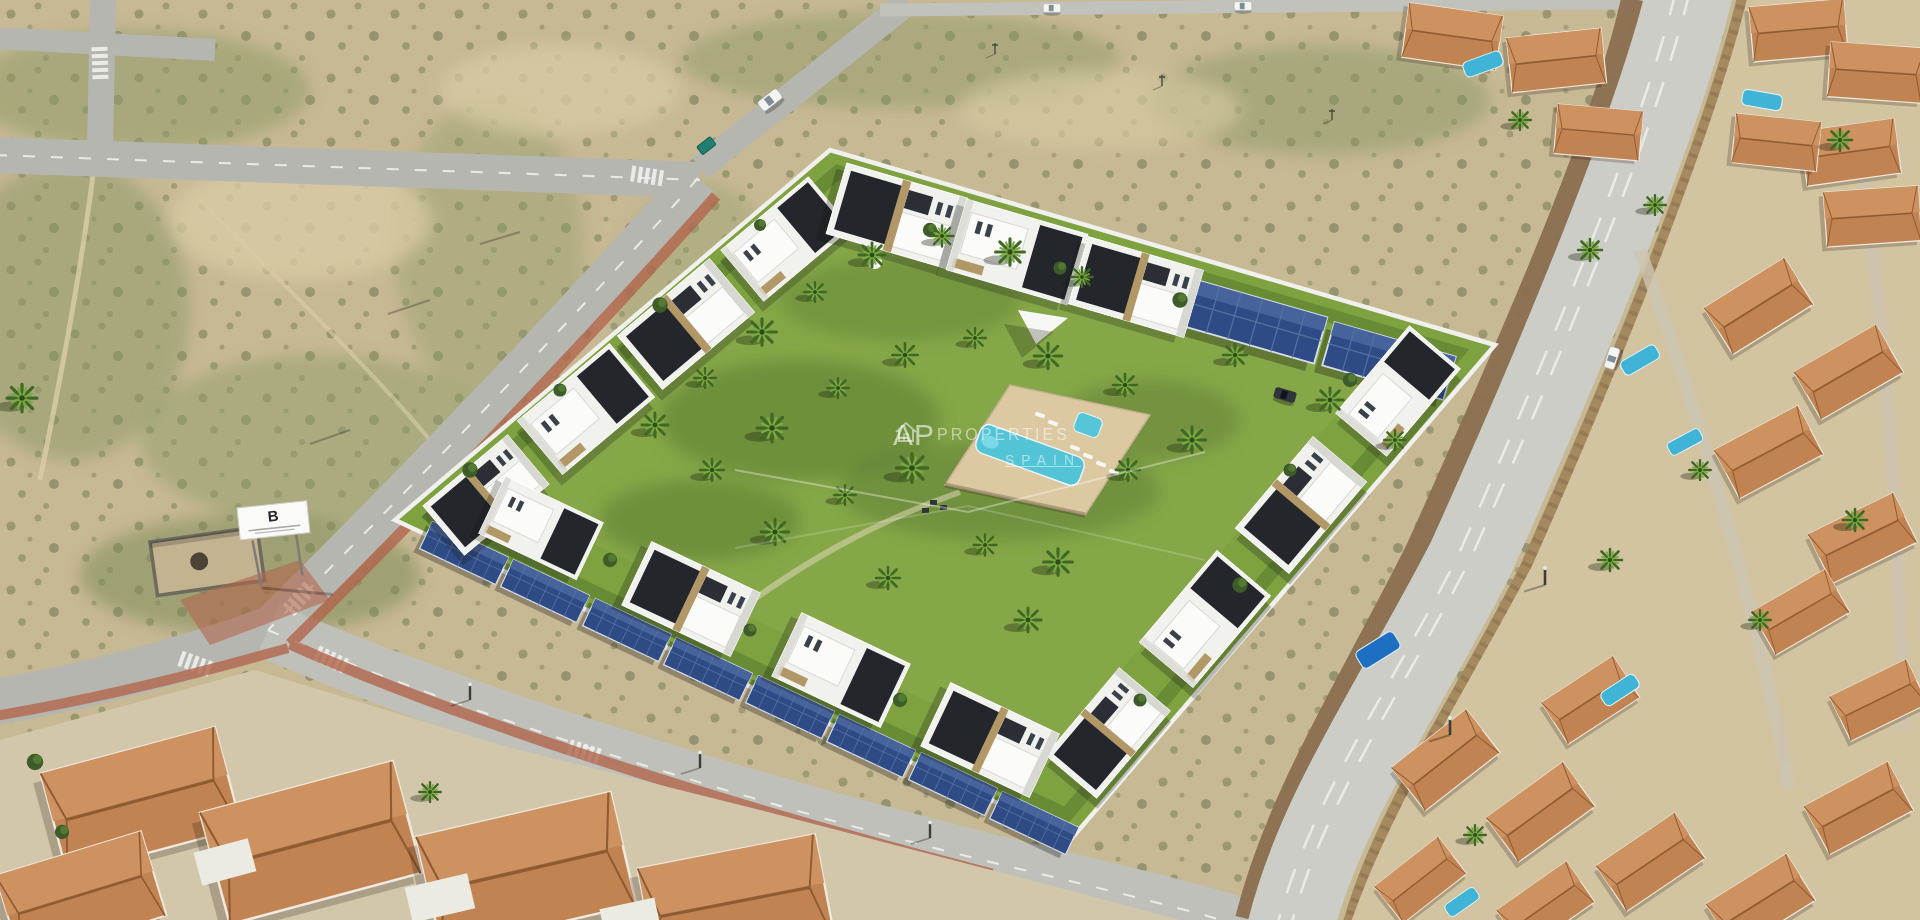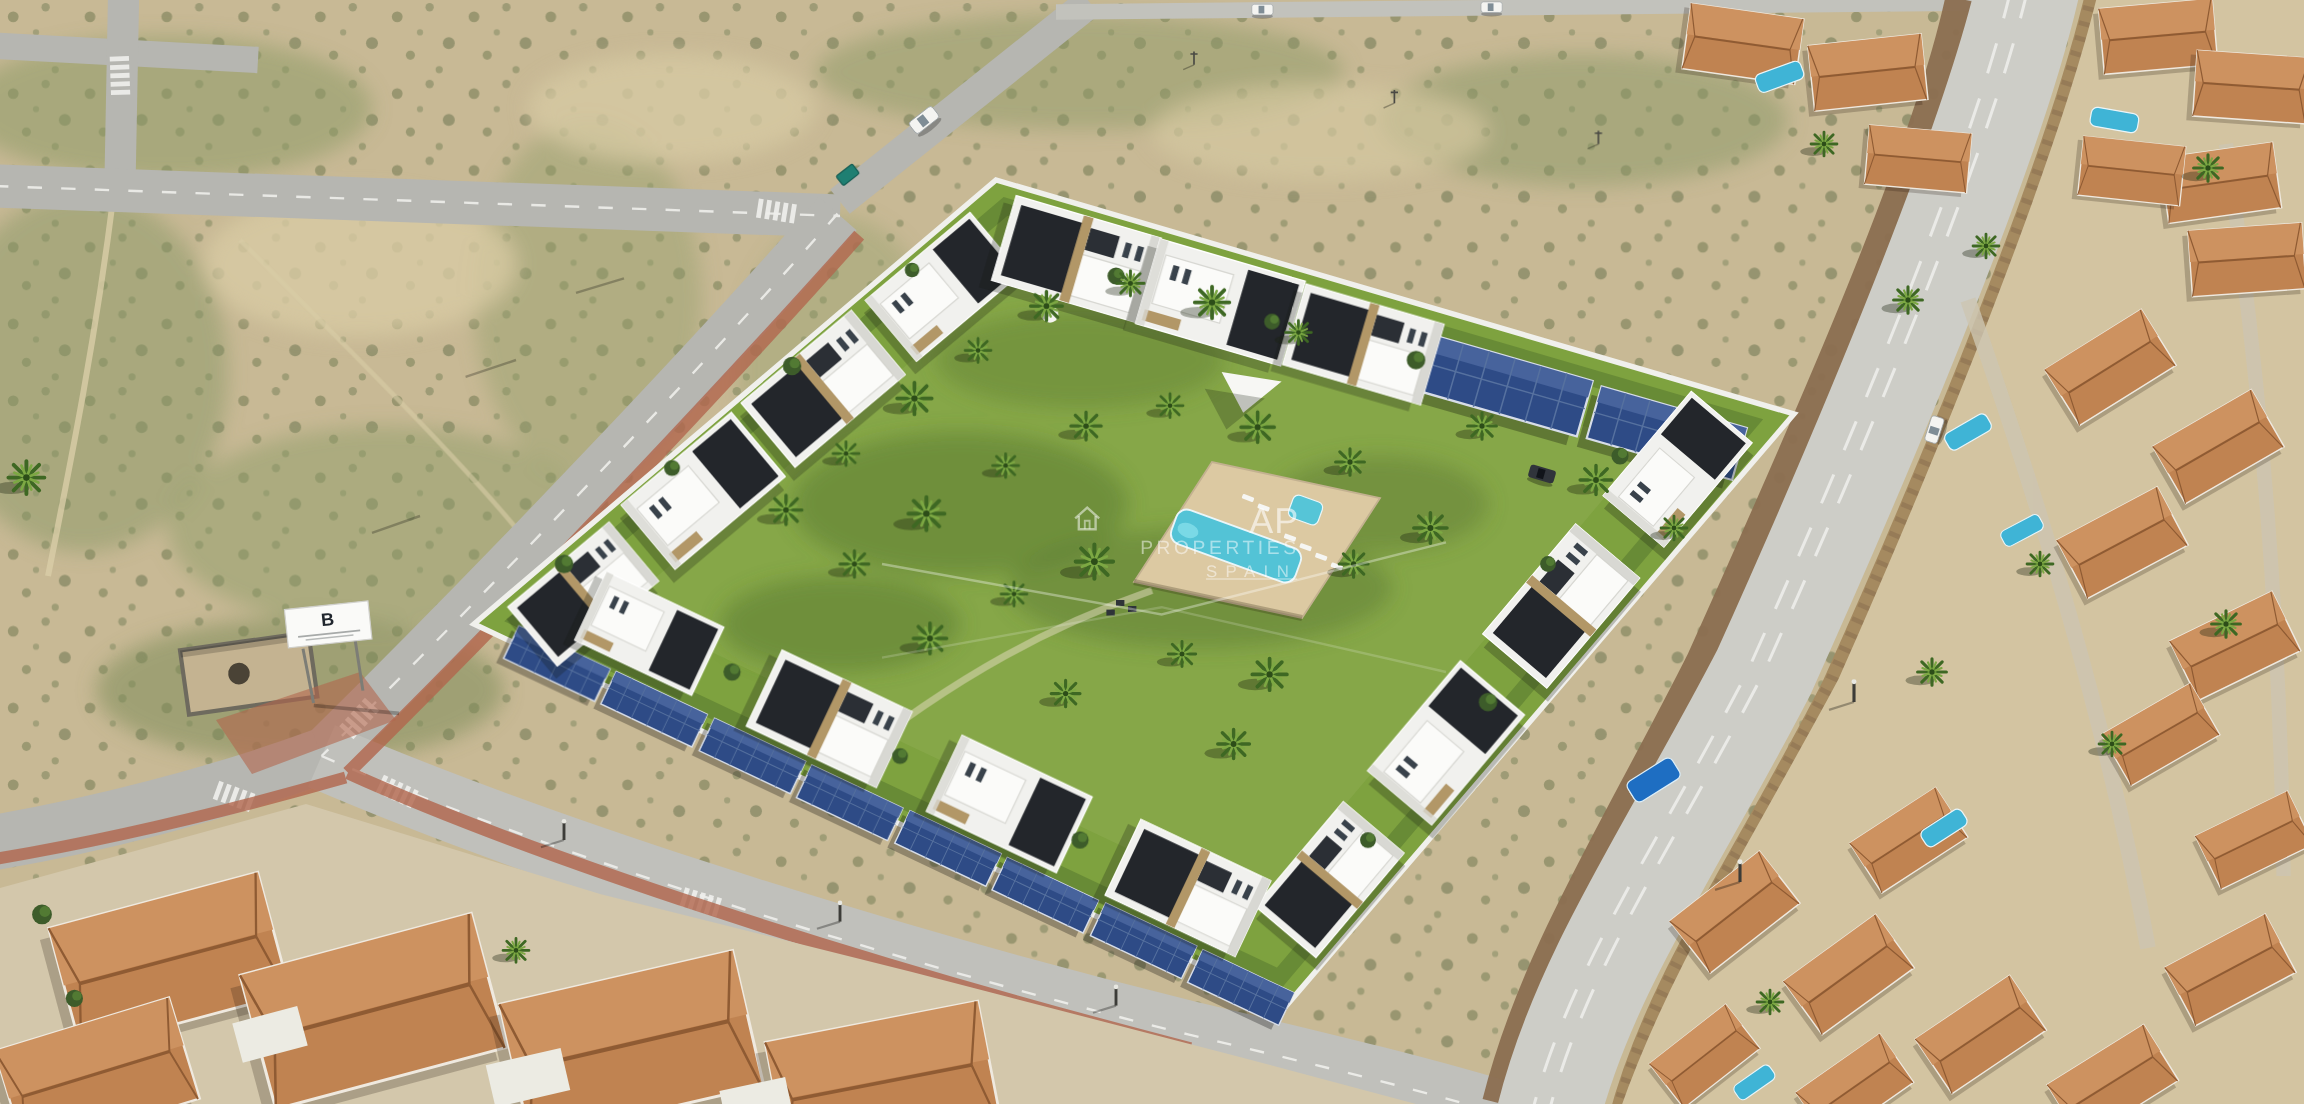--- a/index.html
+++ b/index.html
@@ -3,23 +3,23 @@
 <meta charset="utf-8">
 <style>
   html,body{margin:0;padding:0;background:#9a9a94;}
   .stage{position:relative;width:1920px;height:920px;overflow:hidden;background:#c8b995;
          font-family:"Liberation Sans", sans-serif;}
   .stage svg{position:absolute;inset:0;display:block;}
   
   .watermark{position:absolute;left:893px;top:420px;width:190px;color:rgba(255,255,255,.55);
              pointer-events:none;line-height:1;}
   .wm-icon{position:absolute;left:58px;top:-16px;opacity:.85;}
-  .wm-row{display:flex;align-items:flex-end;white-space:nowrap;flex-direction:column;}
+  .wm-row{display:flex;align-items:center;white-space:nowrap;}
   .wm-ap{font-size:30px;font-weight:400;letter-spacing:1px;color:rgba(255,255,255,.6);}
-  .wm-props{font-size:16px;font-weight:400;letter-spacing:3px;margin-left:12px;color:rgba(255,255,255,.5);}
+  .wm-props{font-size:16px;font-weight:400;letter-spacing:3px;margin-left:2px;color:rgba(255,255,255,.5);}
   .wm-spain{font-size:14px;letter-spacing:7px;text-align:right;margin-top:3px;margin-right:2px;
             color:rgba(255,255,255,.5);text-decoration:underline;}
 </style>
 </head>
 <body>
 
 <div class="stage">
 <svg viewBox="0 0 1920 920" width="1920" height="920">
 <defs>
   <filter id="soft" x="-60%" y="-60%" width="220%" height="220%">

